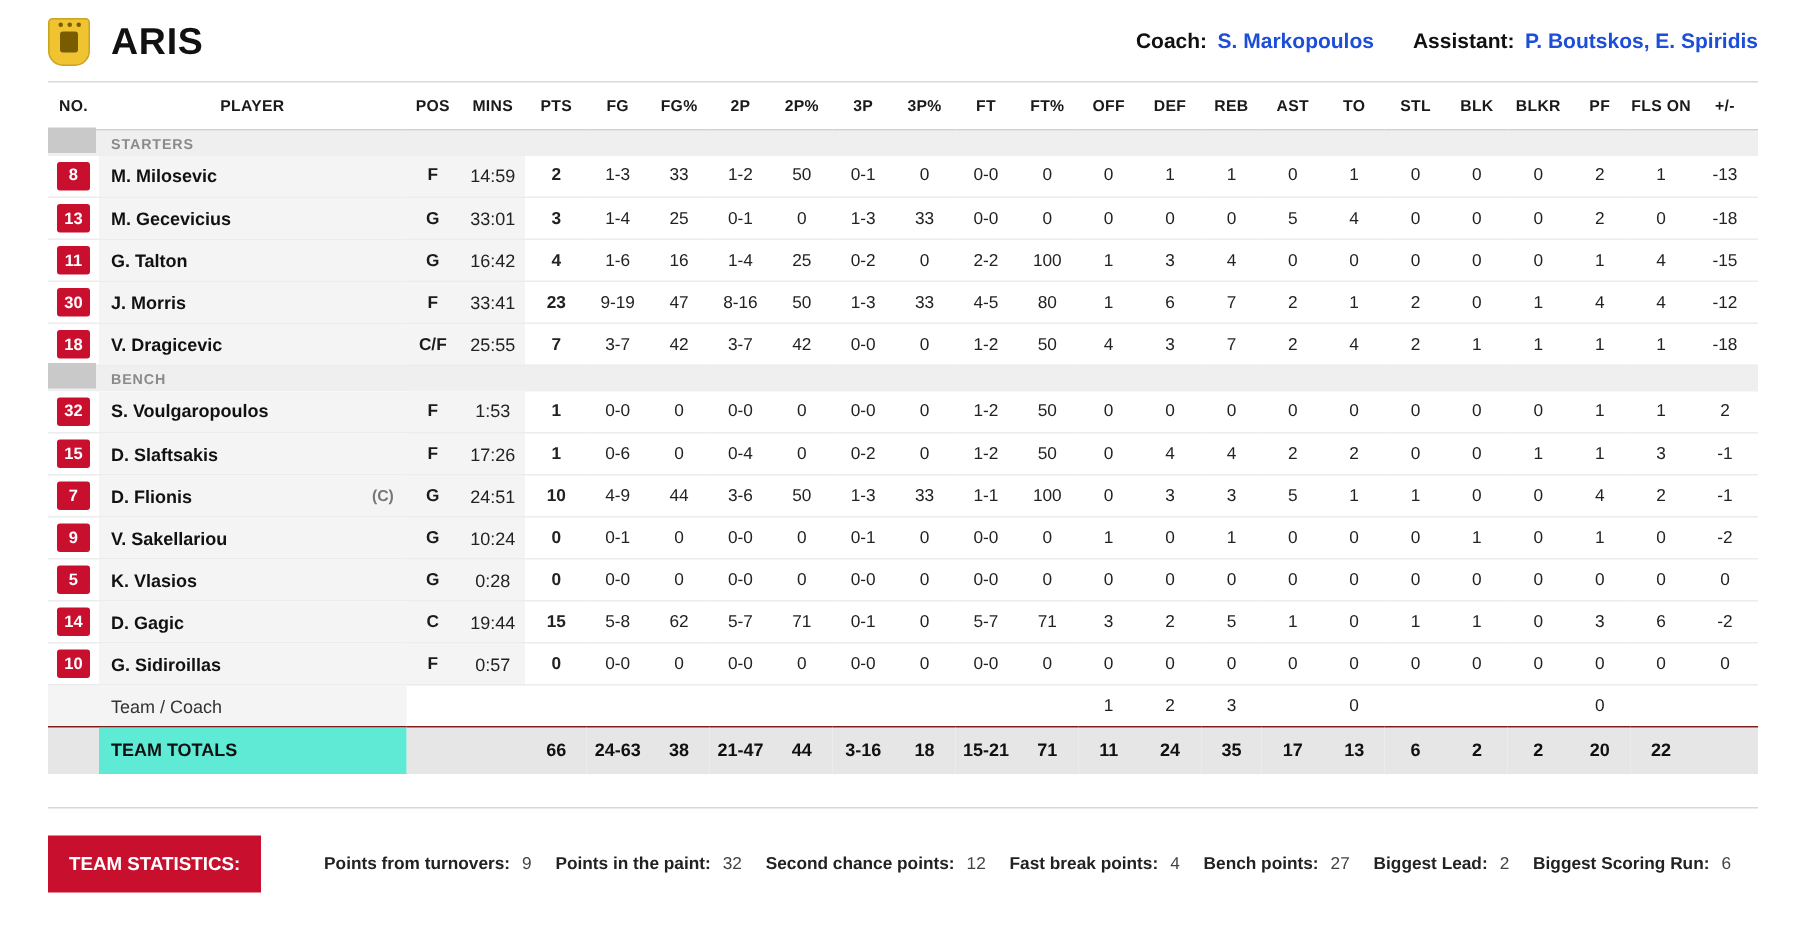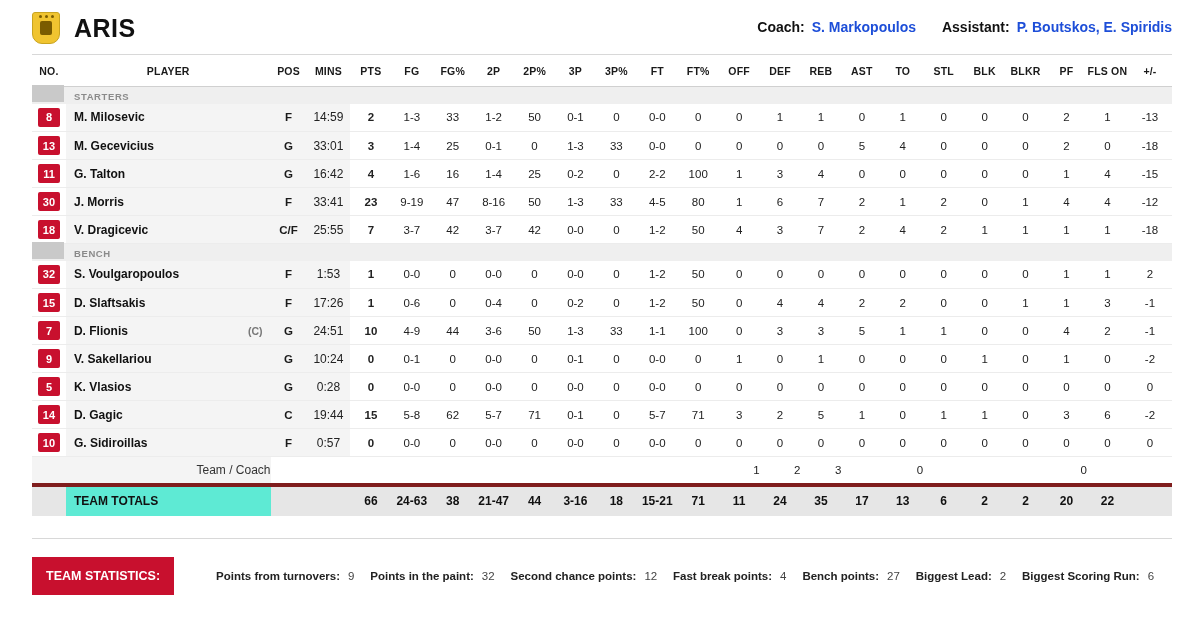--- a/index.html
+++ b/index.html
@@ -111,21 +111,21 @@
     position: absolute; right: 8px; top: 50%; transform: translateY(-50%);
     color: #777; font-size: 10.5px; font-weight: bold;
   }
   td.jersey { background: #f4f4f4; }
   tr.player td.pos, tr.player td.mins { background: #f4f4f4; }
   td.pos { font-weight: bold; font-size: 11.5px; }
   td.mins { font-size: 12px; color: #222; }
   td.stat { font-size: 11.5px; color: #222; }
   td.pts { font-weight: bold; }
 
-  tr.teamcoach td { border-bottom: 4px solid #7f1d1d; text-align: right; }
+  tr.teamcoach td { border-bottom: 1px solid #7f1d1d; }
   tr.teamcoach td.name-cell { font-weight: normal; color: #333; }
 
   tr.totals td {
     background: #e6e6e6;
     font-weight: bold;
     font-size: 12px;
     height: 31px;
     color: #111;
   }
   tr.totals td.name-cell { background: #5eead4; }

